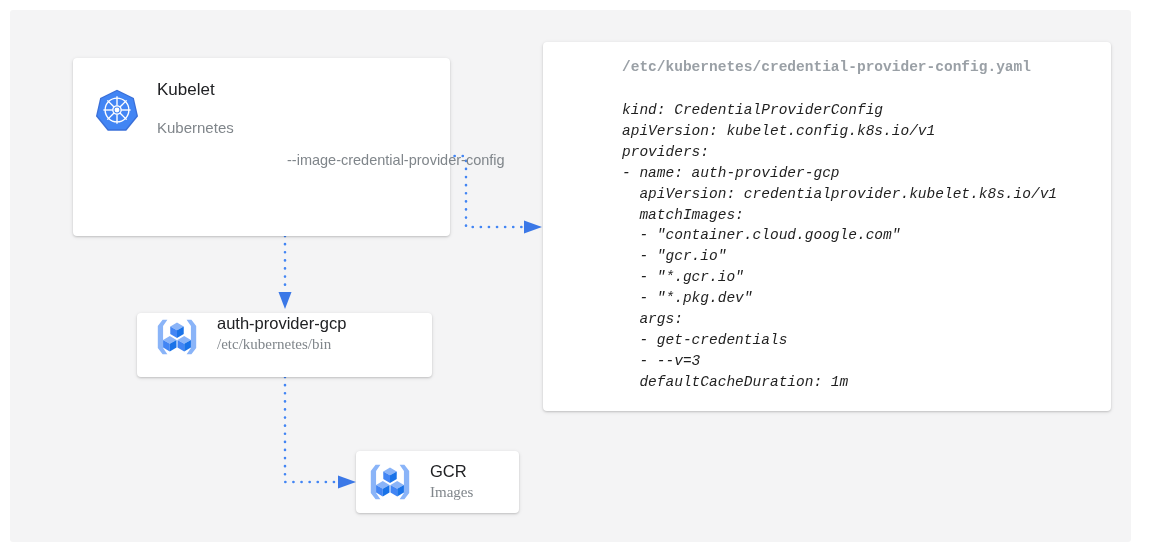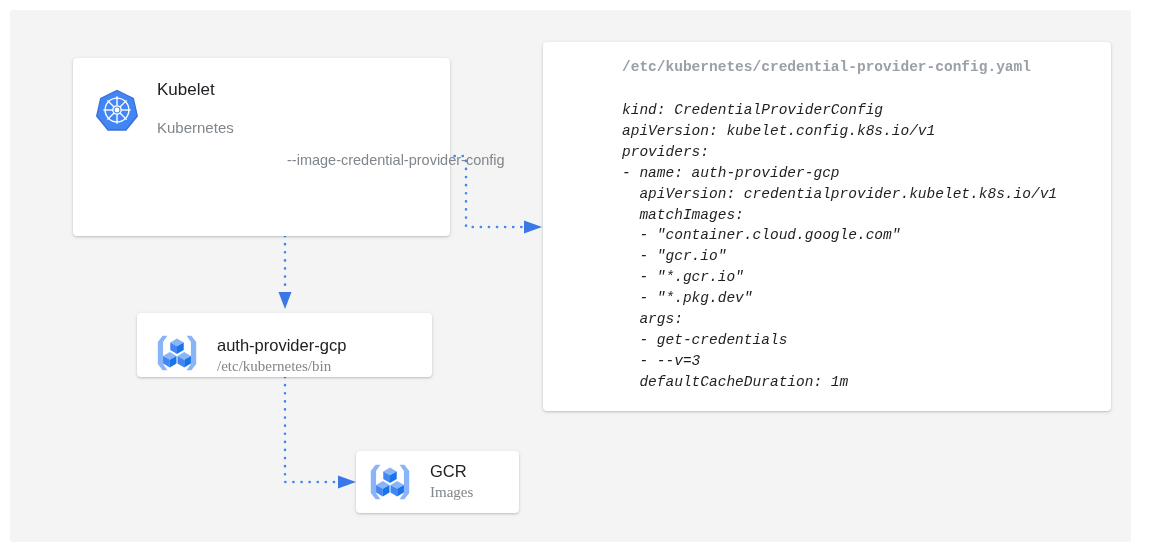--- a/index.html
+++ b/index.html
@@ -87,21 +87,21 @@
     white-space: nowrap;
   }
 
   
   #auth-card {
     left: 137px;
     top: 313px;
     width: 295px;
     height: 64px;
     display: flex;
-    align-items: flex-end;
+    align-items: flex-start;
   }
   #auth-card .gcp-ico { margin-left: 16px; }
   .mini-titles { margin-left: 16px; }
   .mini-title {
     font-size: 16.5px;
     color: #202124;
     line-height: 21px;
     white-space: nowrap;
   }
   .mini-sub {

